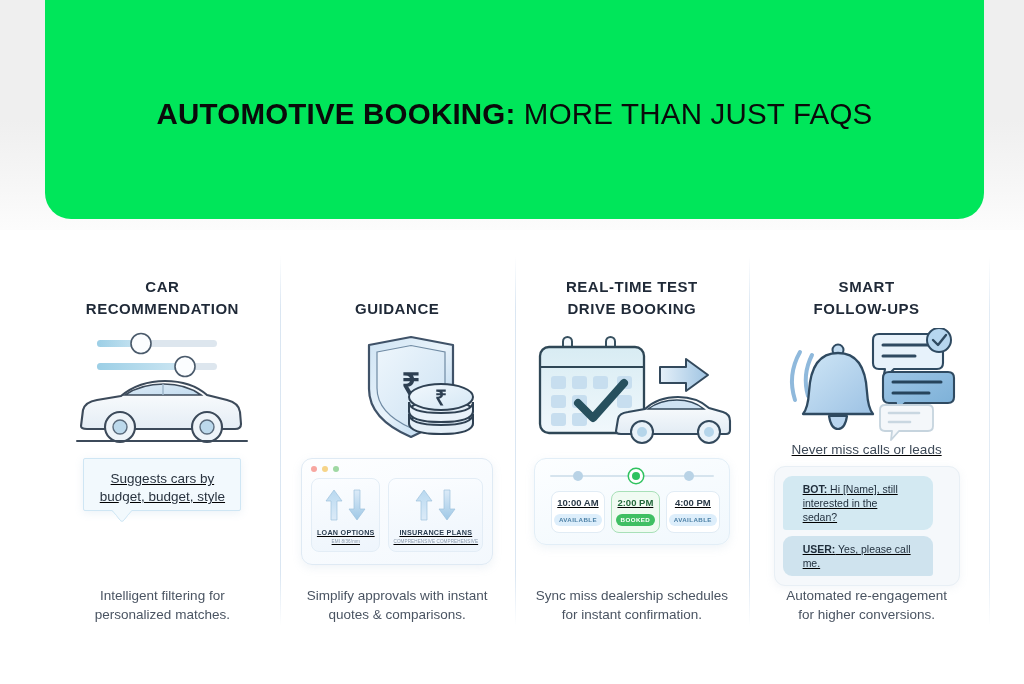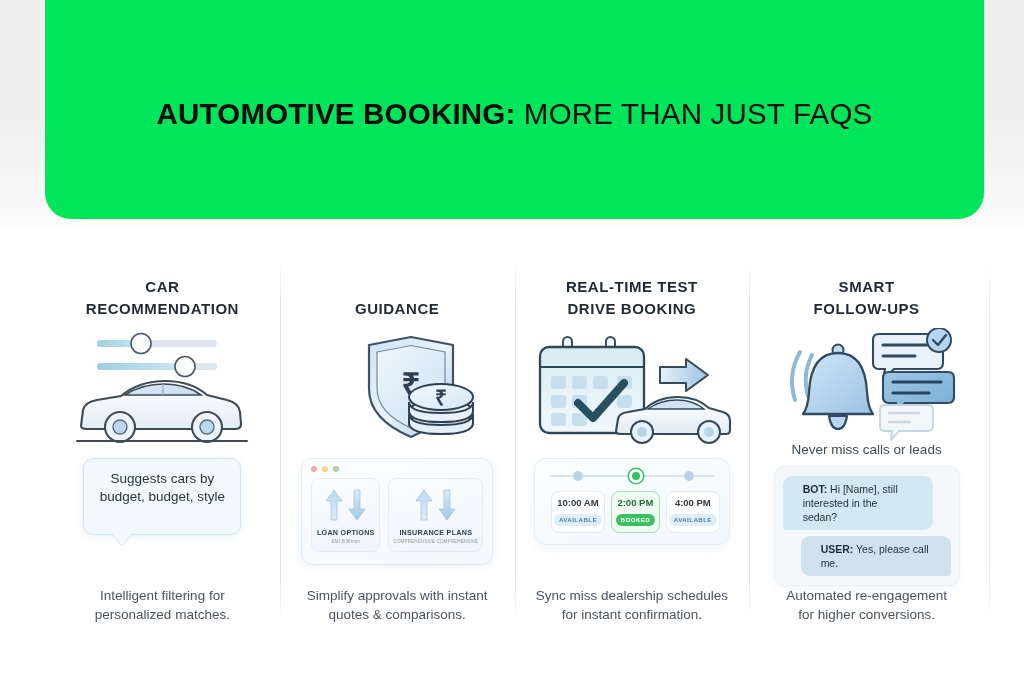--- a/index.html
+++ b/index.html
@@ -117,38 +117,39 @@
     margin-top: 8px;
   }
 
   .widget-zone {
     position: relative;
     width: 100%;
     display: flex;
     align-items: flex-start;
     justify-content: center;
     flex: 1 1 auto;
+    text-decoration: underline;
   }
 
   .caption {
     font-size: 13.5px;
     line-height: 19px;
     color: #4a5462;
     text-align: center;
     padding-bottom: 24px;
     max-width: 210px;
   }
 
   
   .bubble {
     position: relative;
     background: #f2f9fd;
     border: 1.4px solid #cfe6f4;
-    border-radius: 10px;
-    padding: 11px 14px 28px;
+    border-radius: 2px;
+    padding: 11px 14px 4px;
     width: 158px;
     text-align: center;
     box-shadow: 0 2px 8px rgba(130,175,205,.16);
   }
   .bubble-text {
     font-size: 13.5px;
     line-height: 18px;
     color: #2a3440;
   }
   .bubble::after {
@@ -304,21 +305,21 @@
   }
   .chat-card {
     width: 186px;
     background: #f5f8fb;
     border: 1px solid #e8eff5;
     border-radius: 11px;
     padding: 9px 8px;
     box-shadow: 0 2px 8px rgba(150,175,200,.12);
   }
   .chat-row { display: flex; margin-bottom: 6px; }
-  .chat-row.right { justify-content: flex-end; margin-bottom: 0; }
+  .chat-row.right { justify-content: flex-start; margin-bottom: 0; }
   .chat-bubble {
     background: #d3e9f2;
     border-radius: 9px 9px 9px 3px;
     padding: 6px 20px;
     font-size: 10.5px;
     line-height: 14px;
     color: #1e2c3a;
     max-width: 150px;
   }
   .chat-row.right .chat-bubble {

